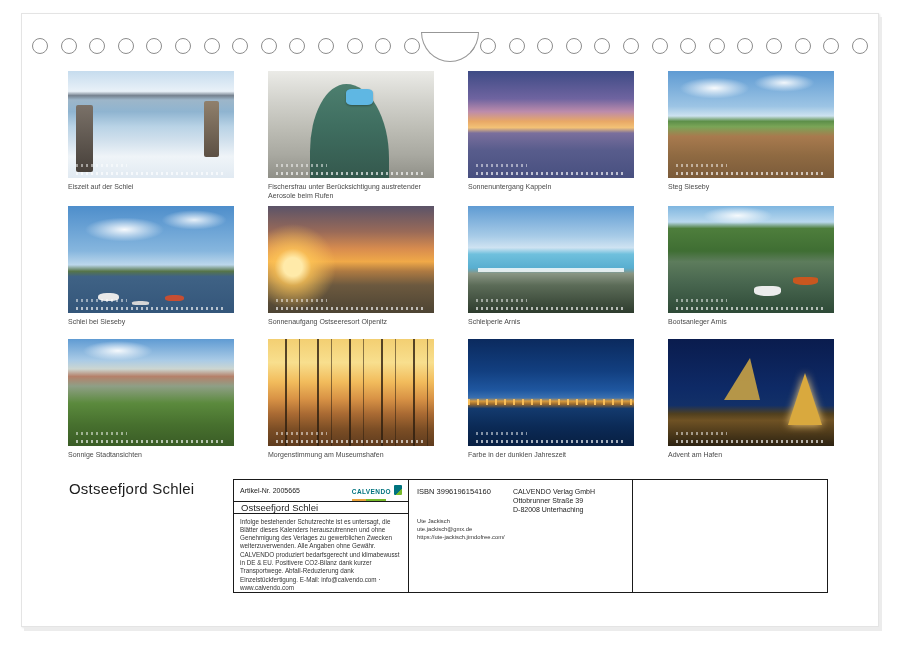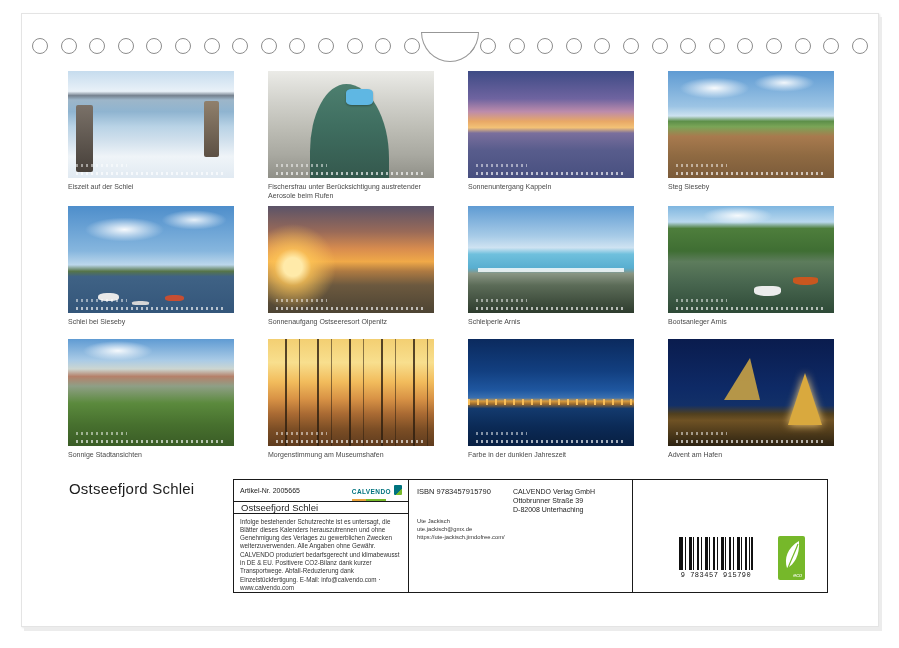--- a/index.html
+++ b/index.html
@@ -213,40 +213,27 @@
           </span>
           <span class="logo-book"></span>
         </span>
       </div>
       <div class="ib-row2">
         <span class="ib-title">Ostseefjord Schlei</span>
       </div>
       <div class="legal">Infolge bestehender Schutzrechte ist es untersagt, die Blätter dieses Kalenders herauszutrennen und ohne Genehmigung des Verlages zu gewerblichen Zwecken weiterzuverwenden. Alle Angaben ohne Gewähr. CALVENDO produziert bedarfsgerecht und klimabewusst in DE &amp; EU. Positivere CO2-Bilanz dank kurzer Transportwege. Abfall-Reduzierung dank Einzelstückfertigung. E-Mail: info@calvendo.com · www.calvendo.com</div>
     </div>
     <div class="ib-mid">
-      <div class="isbn">ISBN 9783457915790</div>
+      <div class="isbn">ISBN 3996196154160</div>
       <div class="publisher">
         <div>CALVENDO Verlag GmbH</div>
         <div>Ottobrunner Straße 39</div>
         <div>D-82008 Unterhaching</div>
       </div>
       <div class="author">
         <div>Ute Jackisch</div>
         <div>ute.jackisch@gmx.de</div>
         <div>https://ute-jackisch.jimdofree.com/</div>
       </div>
     </div>
-    <div class="ib-right">
-      <div class="barcode-wrap">
-        <div class="bars"></div>
-        <div class="bc-digits">9 783457 915790</div>
-      </div>
-      <div class="eco">
-        <svg width="23" height="34" viewBox="0 0 23 34">
-          <path d="M19 2 C7 9 4 20 7 29 C14 26 20 16 19 2 Z" fill="#ffffff"></path>
-          <path d="M8 29 C11 21 15 13 18 5" stroke="#76b82a" stroke-width="1.2" fill="none"></path>
-        </svg>
-        <span class="eco-label">eco</span>
-      </div>
-    </div>
   </div>
 
 </div>
 
 </body></html>

